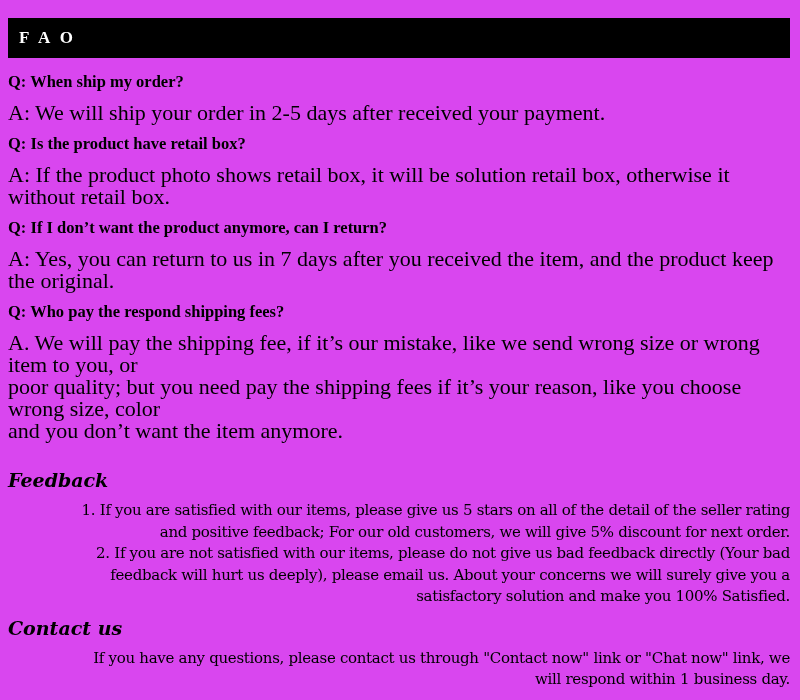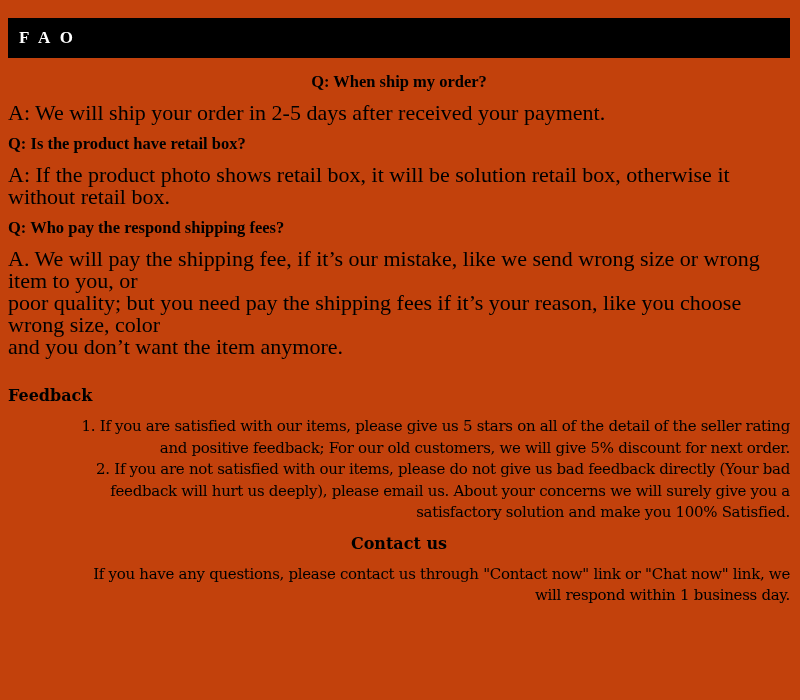--- a/index.html
+++ b/index.html
@@ -4,21 +4,21 @@
 <style>
   html, body {
     margin: 0;
     padding: 0;
     background: #ffffff;
   }
   .page {
     position: relative;
     width: 800px;
     height: 700px;
-    background: #c2410c;
+    background: #d946ef;
     color: #000000;
     box-sizing: border-box;
     padding: 18px 10px 0 8px;
     overflow: hidden;
     font-family: "Liberation Serif", serif;
   }
   .header-bar {
     height: 40px;
     background: #000000;
     display: flex;
@@ -41,41 +41,40 @@
   }
   p.q {
     margin: 9px 0;
     font-family: "Liberation Serif", serif;
     font-weight: bold;
     font-size: 16.5px;
     line-height: 22px;
   }
   .faq .faq-item:first-child p.q {
     margin-top: 0;
-    text-align: center;
   }
   p.a {
     margin: 9px 0;
     font-family: "Liberation Serif", serif;
     font-size: 22px;
     line-height: 22px;
   }
   .section h2 {
     font-family: "DejaVu Serif", serif;
     font-weight: bold;
-    font-size: 16px;
+    font-size: 19px;
     line-height: 24px;
     margin: 0 0 8px 0;
+    font-style: italic;
   }
   .feedback h2 {
     margin-top: 26px;
   }
   .contact h2 {
     margin-top: 6px;
-    text-align: center;
   }
   .slab-body {
     font-family: "DejaVu Serif", serif;
     font-size: 15px;
     line-height: 21.5px;
     letter-spacing: -0.3px;
     margin: 0 0 8px 0;
     white-space: pre-line;
     text-align: right;
   }
@@ -92,20 +91,24 @@
   <div class="faq">
     <div class="faq-item">
       <p class="q">Q: When ship my order?</p>
       <p class="a">A: We will ship your order in 2-5 days after received your payment.</p>
     </div>
     <div class="faq-item">
       <p class="q">Q: Is the product have retail box?</p>
       <p class="a">A: If the product photo shows retail box, it will be solution retail box, otherwise it without retail box.</p>
     </div>
     <div class="faq-item">
+      <p class="q">Q: If I don’t want the product anymore, can I return?</p>
+      <p class="a">A: Yes, you can return to us in 7 days after you received the item, and the product keep the original.</p>
+    </div>
+    <div class="faq-item">
       <p class="q">Q: Who pay the respond shipping fees?</p>
       <p class="a">A. We will pay the shipping fee, if it’s our mistake, like we send wrong size or wrong item to you, or
 poor quality; but you need pay the shipping fees if it’s your reason, like you choose wrong size, color
 and you don’t want the item anymore.</p>
     </div>
   </div>
 
   <div class="section feedback">
     <h2>Feedback</h2>
     <p class="slab-body">1.  If you are satisfied with our items, please give us 5 stars on all of the detail of the seller rating

